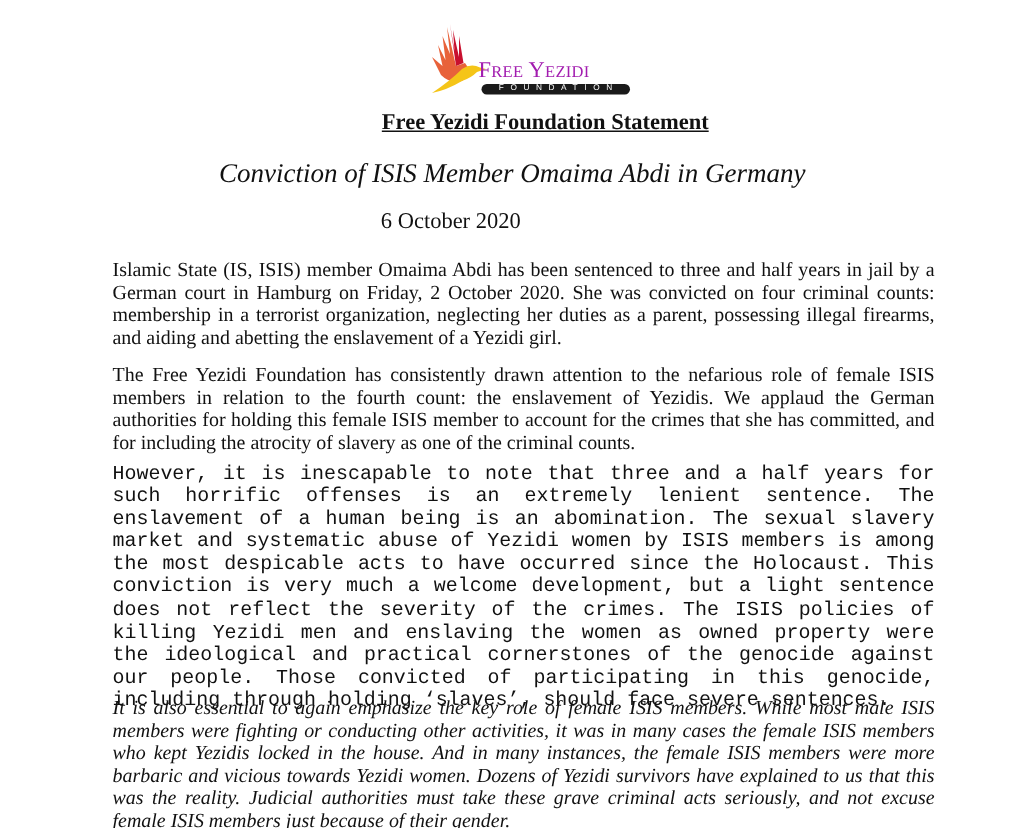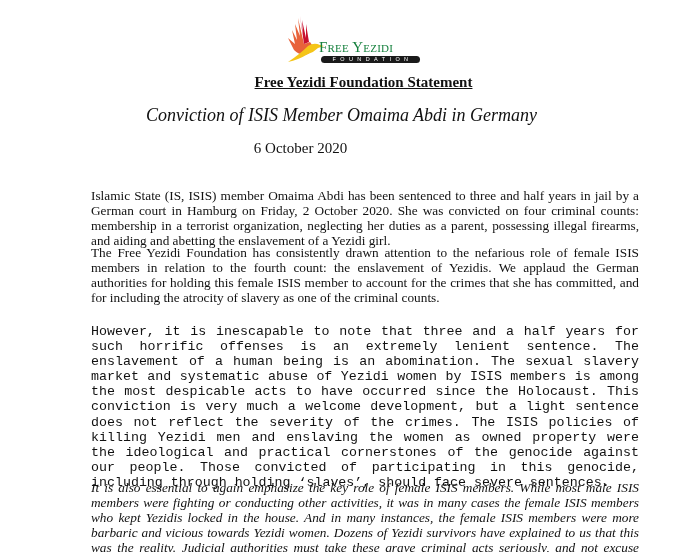--- a/index.html
+++ b/index.html
@@ -8,21 +8,21 @@
       font-family: "Liberation Serif", "DejaVu Serif", serif;
       color: #111111;
     }
     .logo {
       position: absolute; left: 284px; top: 14px; width: 140px; height: 50px;
     }
     .logo svg { position: absolute; left: 0; top: 0; }
     .logo-name {
       position: absolute; left: 35px; top: 26px;
       font-family: "Liberation Serif", serif; font-size: 15px; line-height: 15px;
-      color: #15803d; letter-spacing: 0.2px; white-space: nowrap;
+      color: #a21caf; letter-spacing: 0.2px; white-space: nowrap;
       font-variant: small-caps;
     }
     .logo-bar {
       position: absolute; left: 37px; top: 42px; width: 99px; height: 7px;
       background: #1a1a1a; border-radius: 4px;
       color: #ffffff; font-family: "Liberation Sans", sans-serif;
       font-size: 5.5px; line-height: 7px; letter-spacing: 4.4px;
       text-align: center; text-indent: 4px;
     }
     .title {
@@ -36,24 +36,24 @@
       text-align: center; font-style: italic; font-size: 18px; line-height: 18px;
     }
     .date {
       position: absolute; left: 0; width: 601px; top: 139px;
       text-align: center; font-size: 15px; line-height: 18px;
     }
     .para {
       position: absolute; left: 75px; width: 548px;
       font-size: 13.3px; line-height: 15.1px;
       text-align: justify;
-      margin: 16px;
+      margin: 0;
     }
     .p1 { top: 172px; }
-    .p2 { top: 229px; }
+    .p2 { top: 242px; }
     .p3 { top: 308px; font-family: Liberation Mono, monospace; }
     .p4 { top: 464px; font-style: italic; }
   </style>
 </head>
 <body>
 
 <div class="logo">
   <svg width="40" height="50" viewBox="0 0 40 50">
     <path d="M14 4 L16 22 L11 10 L13 26 L8 16 L11 30 L4 24 L10 36 Q16 42 24 40 L30 34 L26 28 L20 30 Z" fill="#e8623a"></path>
     <path d="M16 2 L19 20 L18 6 L22 24 L22 10 L25 28 L20 30 Z" fill="#c8102e"></path>

